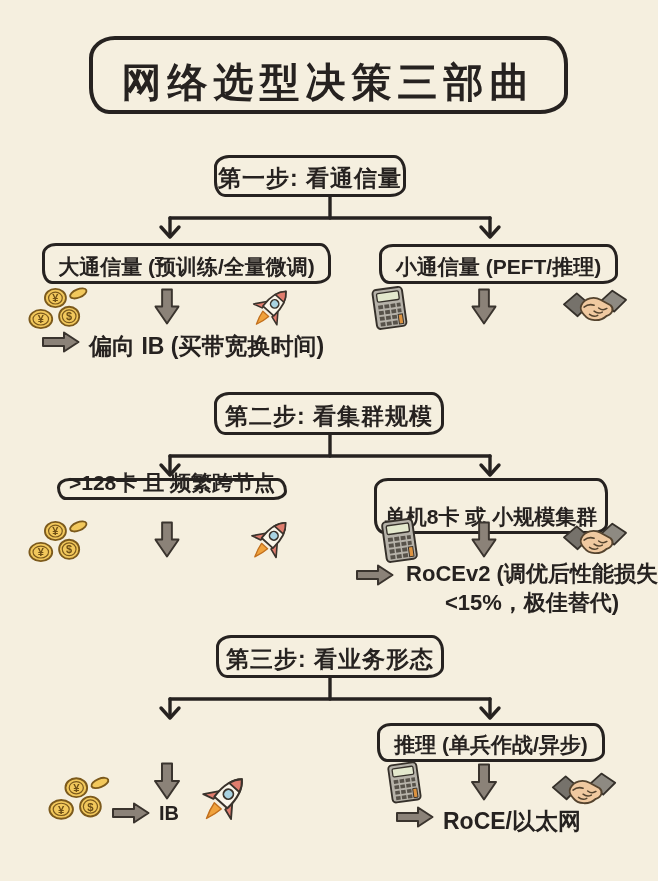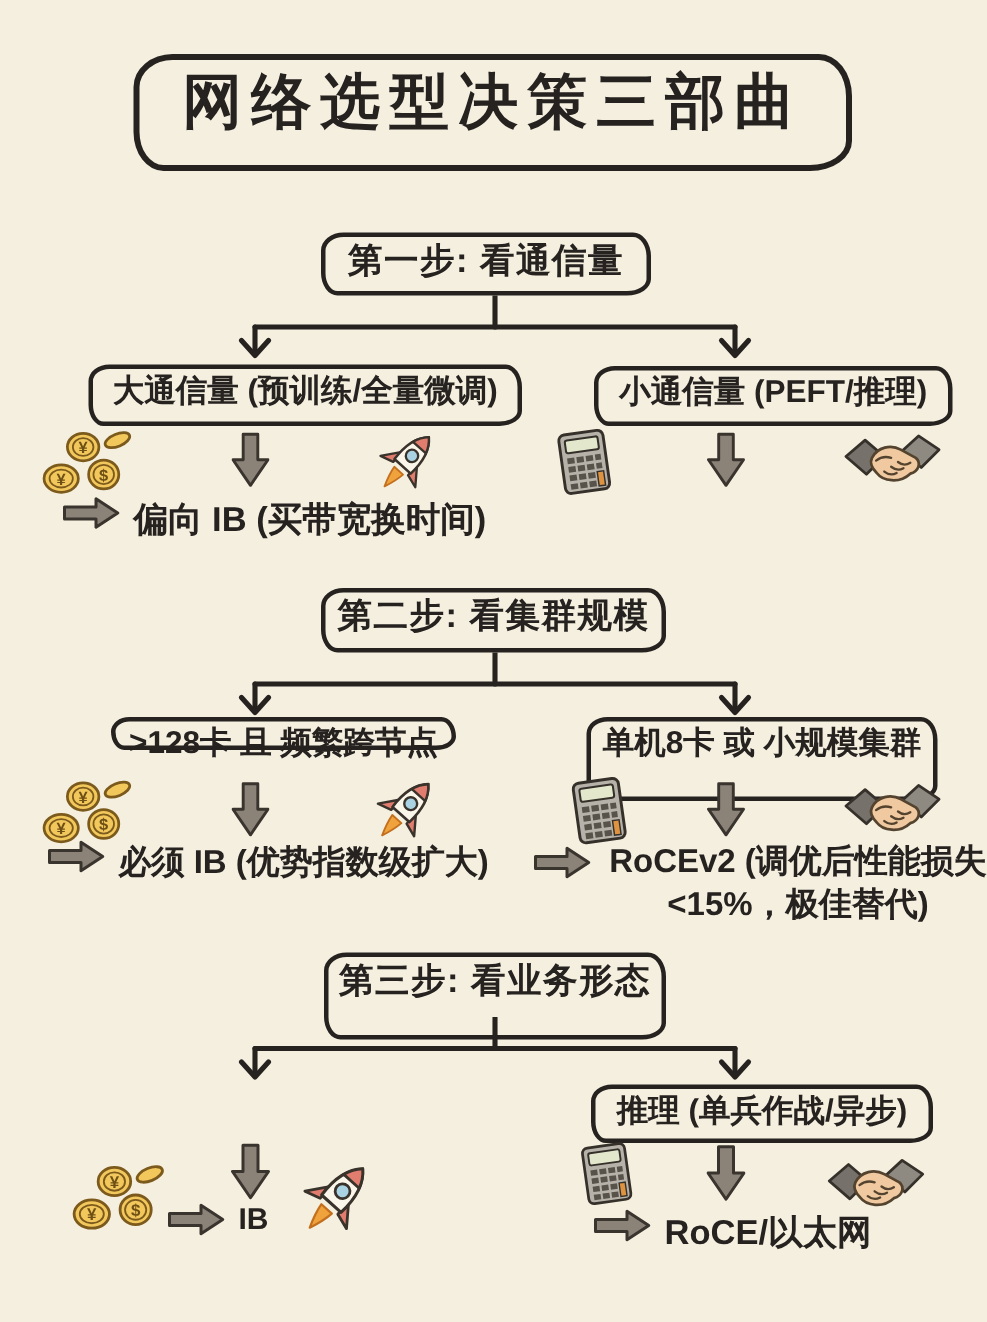--- a/index.html
+++ b/index.html
@@ -4,37 +4,36 @@
 <style>
   html,body{margin:0;padding:0;background:#e8e2d2;}
   .poster{
     position:relative;width:658px;height:881px;overflow:hidden;
     background:var(--bg,#f5efdf);
     font-family:"Liberation Sans","DejaVu Sans",sans-serif;
     font-weight:700;color:var(--ink,#262220);
   }
   .box{
     position:absolute;box-sizing:border-box;
-    display:flex;align-items:flex-start;justify-content:center;
+    display:flex;align-items:flex-end;justify-content:center;
     border:3px solid var(--ink,#262220);background:transparent;
     white-space:nowrap;
   }
   .title-box{
     border-width:4px;
     border-radius:26px 22px 28px 20px / 22px 28px 20px 26px;
     font-size:40px;letter-spacing:6px;
   }
   .step-box{
     border-radius:15px 12px 16px 11px / 12px 16px 11px 15px;
     font-size:23px;letter-spacing:1px;
   }
   .cond-box{
     border-radius:14px 11px 15px 10px / 11px 15px 10px 14px;
     font-size:21px;
-    margin-left:17px;
   }
   .connector{position:absolute;left:0;pointer-events:none;}
   .icon{position:absolute;}
   .defs{position:absolute;width:0;height:0;overflow:hidden;}
   .result{
     position:absolute;display:flex;gap:9px;
     font-size:23px;white-space:nowrap;
   }
   .result .arr{flex:0 0 auto;display:block;}
   .r22{font-size:22px;}
@@ -119,21 +118,21 @@
           <path d="M481 30 L490 40 L499 30"></path>
         </g>
       </symbol>
     </defs>
   </svg>
 
   <div class="box title-box" style="left:89px;top:36px;width:479px;height:78px">
     <span>网络选型决策三部曲</span>
   </div>
 
-  <div class="box step-box" style="left:214px;top:155px;width:220px;height:42px">
+  <div class="box step-box" style="left:214px;top:155px;width:192px;height:42px">
     <span>第一步: 看通信量</span>
   </div>
   <svg class="connector" style="top:197px;width:658px;height:48px" viewBox="0 0 658 48">
       <use href="#sym-branch"></use>
     </svg>
 
   <div class="box cond-box" style="left:42px;top:243px;width:289px;height:41px">
     <span>大通信量 (预训练/全量微调)</span>
   </div>
   <div class="box cond-box" style="left:379px;top:244px;width:239px;height:40px">
@@ -192,34 +191,28 @@
   <svg class="icon" style="left:376px;top:517px;width:46px;height:47px" viewBox="0 0 46 48">
       <use href="#sym-calc"></use>
     </svg>
   <svg class="icon" style="left:471px;top:521px;width:26px;height:37px" viewBox="0 0 26 38">
       <use href="#sym-down-arrow"></use>
     </svg>
   <svg class="icon" style="left:562px;top:520px;width:66px;height:42px" viewBox="0 0 72 46">
       <use href="#sym-handshake"></use>
     </svg>
 
-  <div class="result r22" style="left:32px;top:560px">
-    <svg class="arr" style="width:38px;height:22px" viewBox="0 0 38 22">
-        <use href="#sym-right-arrow"></use>
-      </svg>
-    <span class="txt">必须 IB (优势指数级扩大)</span>
-  </div>
   <div class="result result-wrap" style="left:356px;top:560px">
     <svg class="arr" style="width:38px;height:22px" viewBox="0 0 38 22">
         <use href="#sym-right-arrow"></use>
       </svg>
     <span class="txt">RoCEv2 (调优后性能损失 &lt;15%，极佳替代)</span>
   </div>
 
-  <div class="box step-box" style="left:216px;top:635px;width:228px;height:58px">
+  <div class="box step-box" style="left:216px;top:635px;width:228px;height:43px">
     <span>第三步: 看业务形态</span>
   </div>
   <svg class="connector" style="top:678px;width:658px;height:48px" viewBox="0 0 658 48">
       <use href="#sym-branch"></use>
     </svg>
 
   <div class="box cond-box" style="left:377px;top:723px;width:228px;height:39px">
     <span>推理 (单兵作战/异步)</span>
   </div>
 

